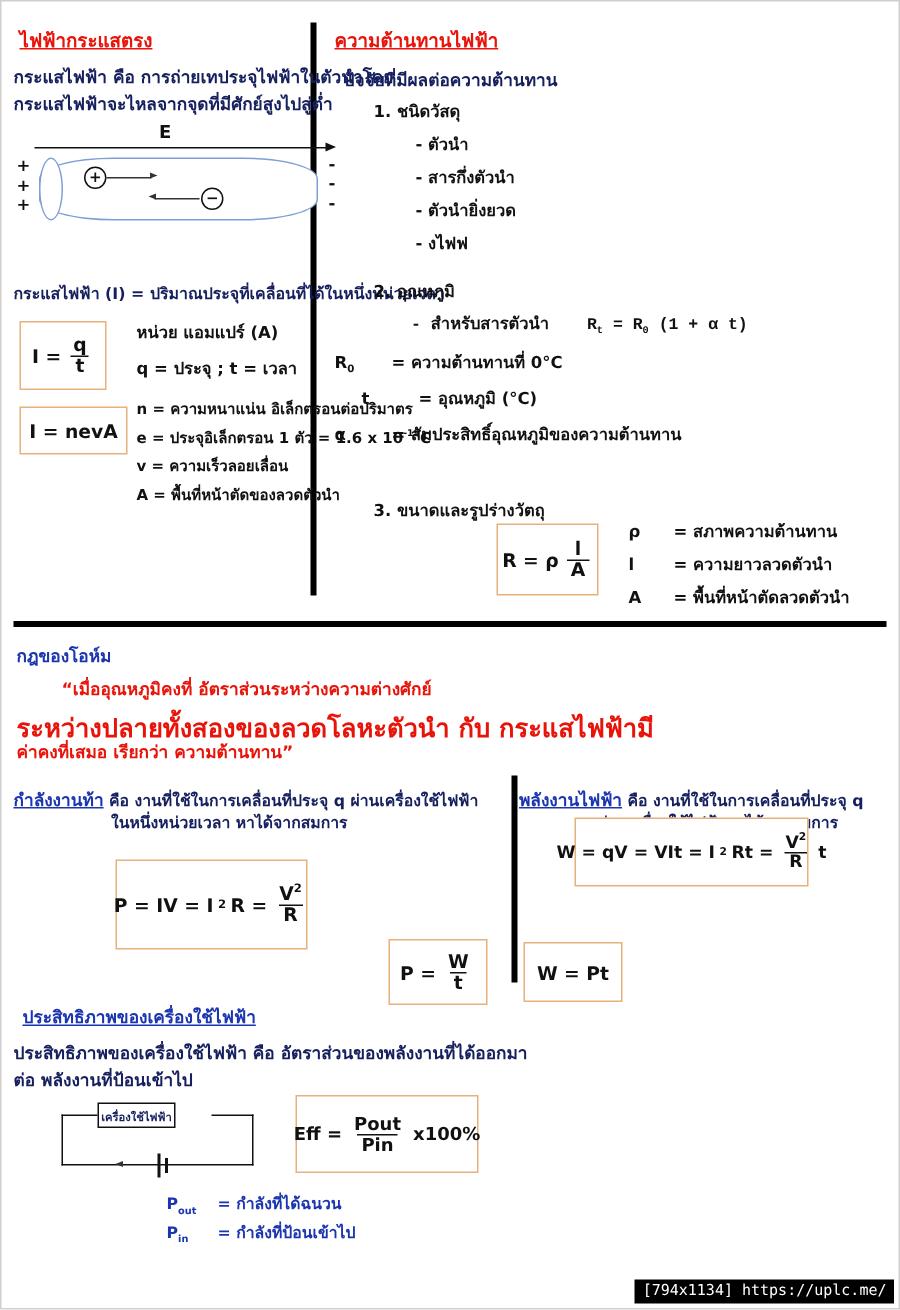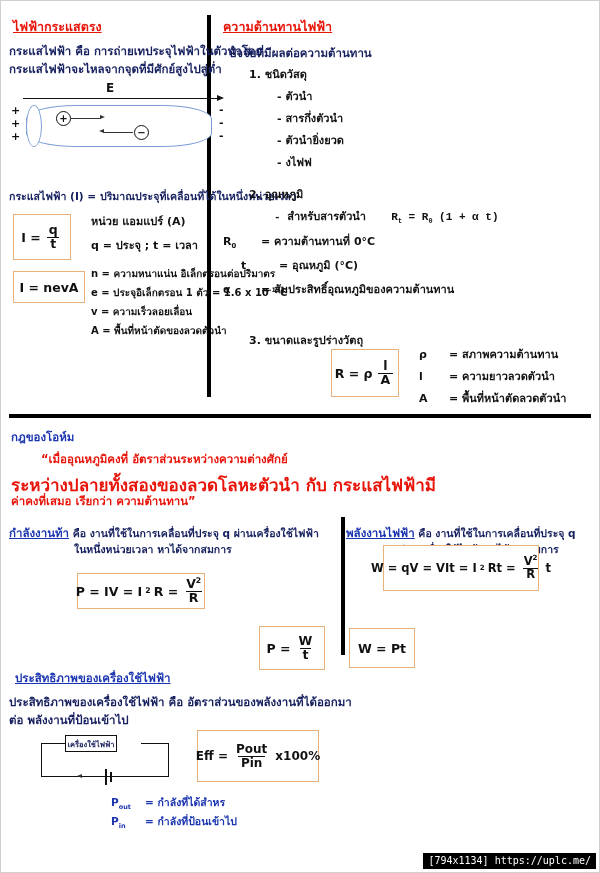--- a/index.html
+++ b/index.html
@@ -219,21 +219,21 @@
   <div class="abs" style="left:10px;top:470px;color:#e8140a;font-weight:bold;font-size:17px;">ระหว่างปลายทั้งสองของลวดโลหะตัวนำ กับ กระแสไฟฟ้ามี</div>
   <div class="abs" style="left:10px;top:491px;color:#e8140a;font-weight:bold;font-size:11.5px;">ค่าคงที่เสมอ เรียกว่า ความต้านทาน”</div>
 
   <div class="vdiv" style="left:340px;top:516px;height:138px;"></div>
 
   <div class="abs nowrap" style="left:8px;top:521px;">
     <span class="head-blue">กำลังงานท้า</span><span class="body-txt-sm"> คือ  งานที่ใช้ในการเคลื่อนที่ประจุ q  ผ่านเครื่องใช้ไฟฟ้า</span>
   </div>
   <div class="abs body-txt-sm" style="left:73px;top:540px;">ในหนึ่งหน่วยเวลา หาได้จากสมการ</div>
 
-  <div class="fbox" style="left:76px;top:572px;width:128px;height:36px;">
+  <div class="fbox" style="left:76px;top:572px;width:128px;height:60px;">
     <span class="fml">
       <span>P = IV = I</span>
         <sup class="s">2</sup>
         <span>R =</span>
       <span class="frac">
         <span class="num"><span>V</span><sup class="s">2</sup></span>
         <span class="den">R</span>
       </span>
     </span>
   </div>
@@ -292,21 +292,21 @@
       <span>Eff =</span>
       <span class="frac">
         <span class="num">Pout</span>
         <span class="den">Pin</span>
       </span>
       <span>x100%</span>
     </span>
   </div>
 
   <div class="abs" style="left:110px;top:793px;color:#1b35b0;font-weight:bold;font-size:10.5px;">
-    <span style="display:inline-block;width:34px;"><span>P</span><sub class="s">out</sub></span><span>= กำลังที่ได้สำหร</span>
+    <span style="display:inline-block;width:34px;"><span>P</span><sub class="s">out</sub></span><span>= กำลังที่ได้ฉนวน</span>
   </div>
   <div class="abs" style="left:110px;top:812px;color:#1b35b0;font-weight:bold;font-size:10.5px;">
     <span style="display:inline-block;width:34px;"><span>P</span><sub class="s">in</sub></span><span>= กำลังที่ป้อนเข้าไป</span>
   </div>
 
   <div class="wm">[794x1134] https://uplc.me/</div>
 
 </div>
 
 </body></html>

